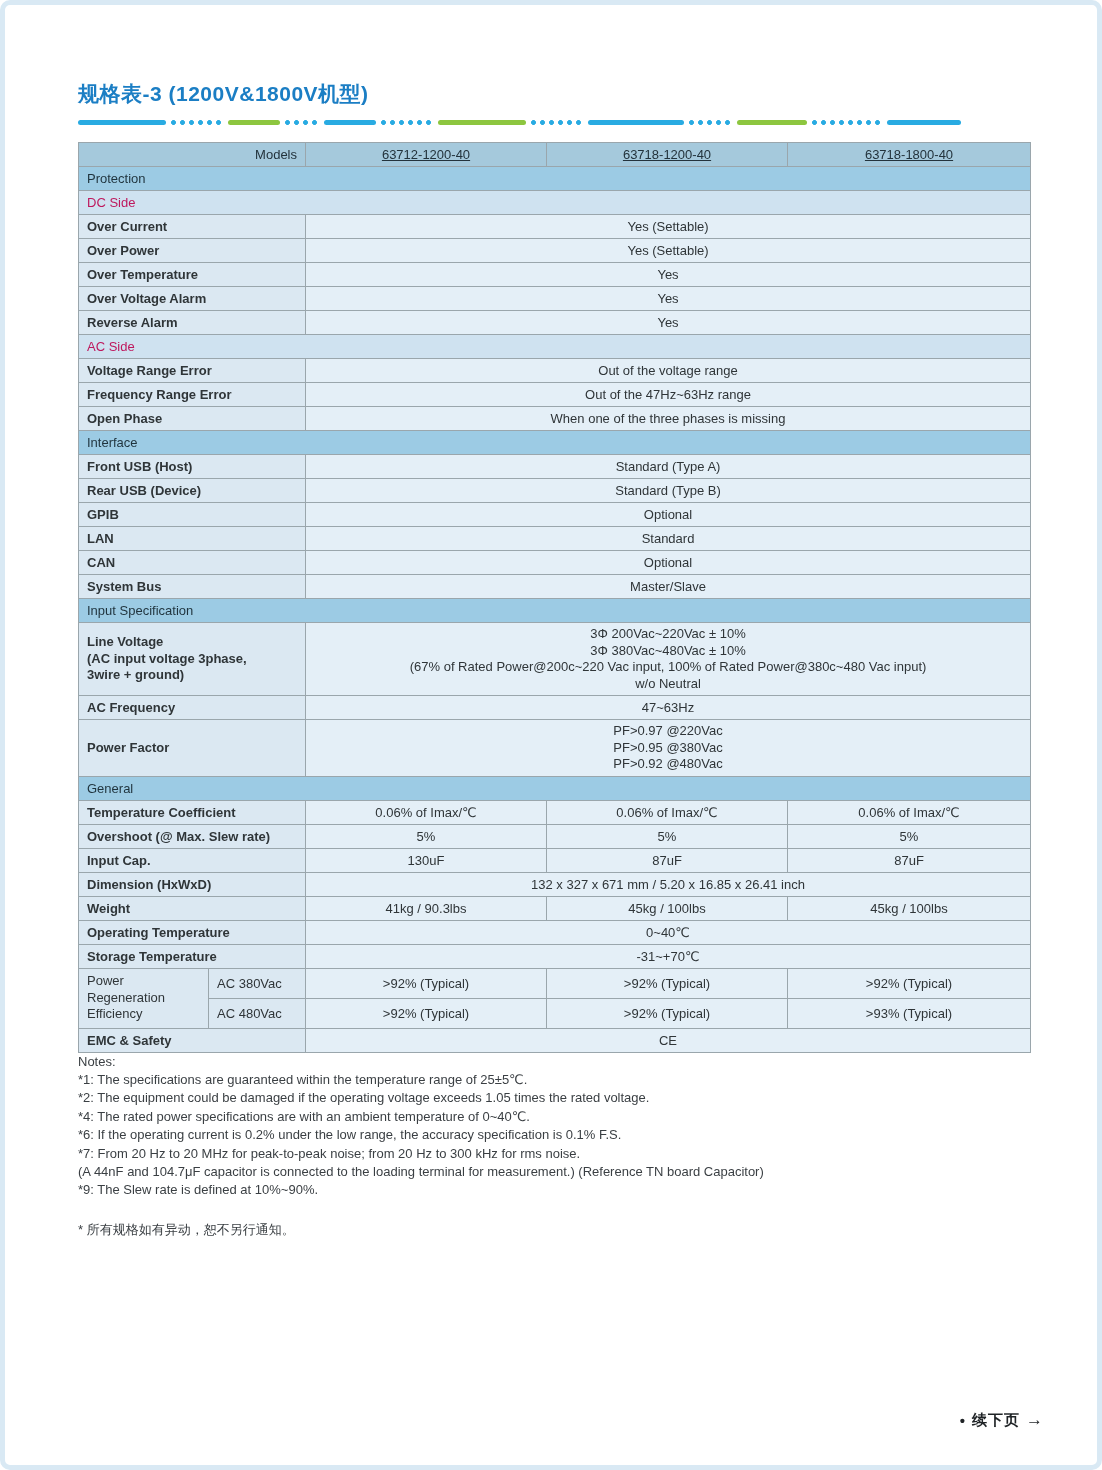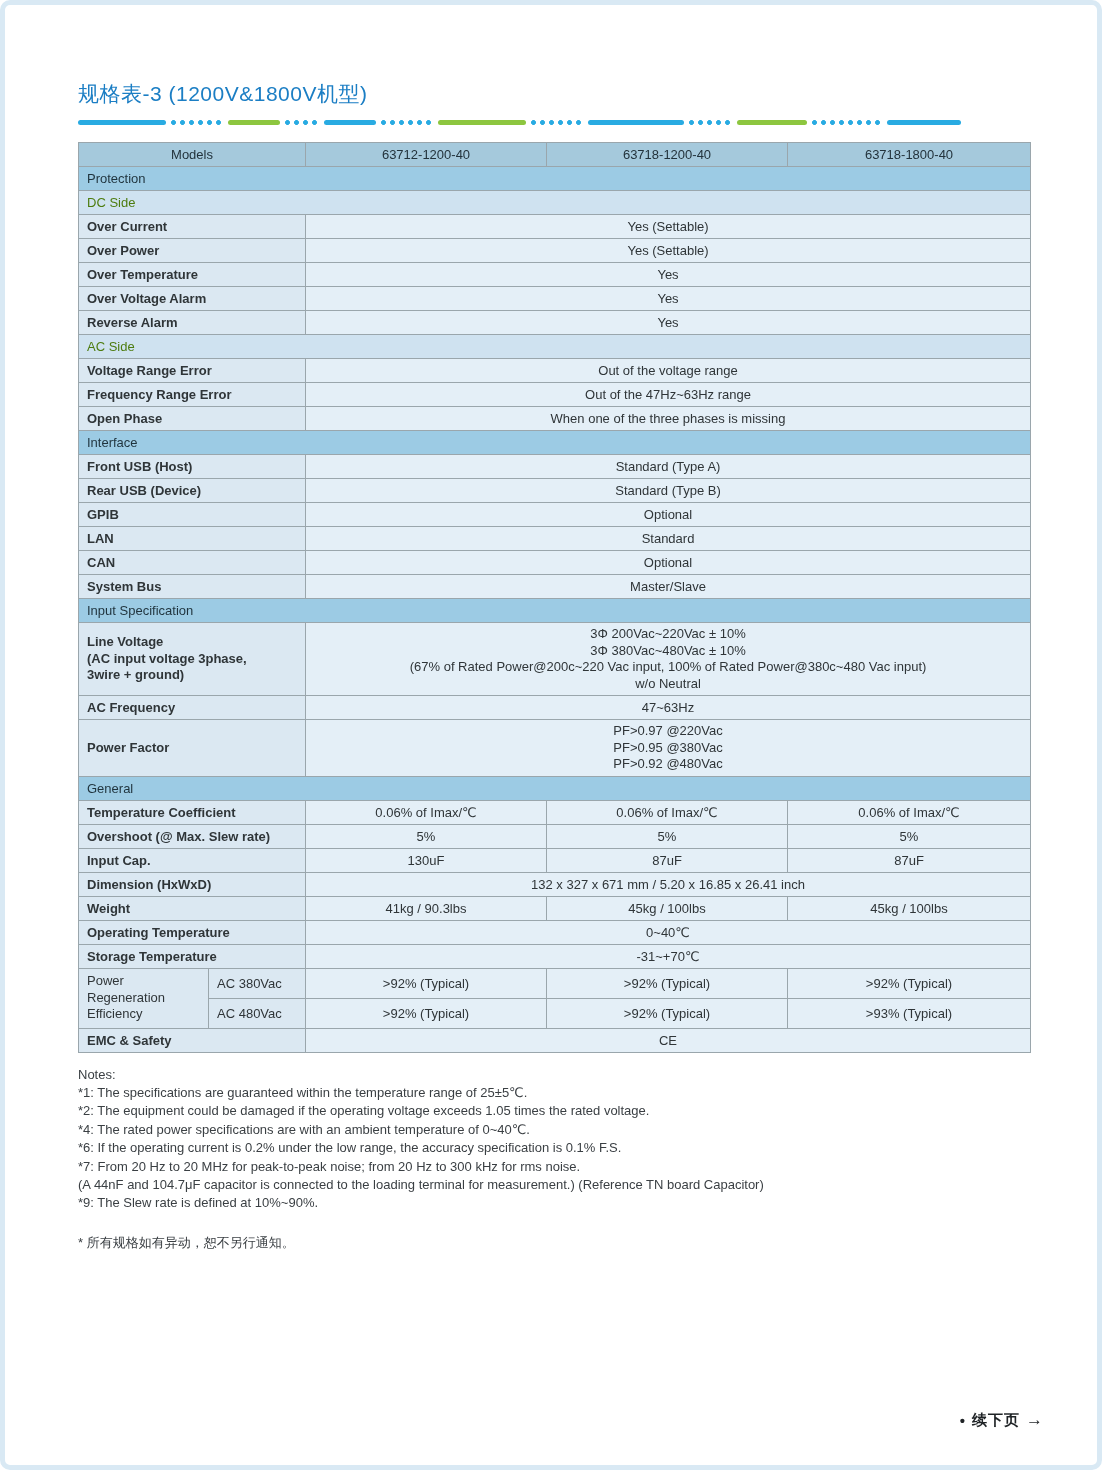--- a/index.html
+++ b/index.html
@@ -10,21 +10,21 @@
     -webkit-font-smoothing:antialiased;
   }
   
   .page-frame{
     position:absolute;inset:0;border:5px solid #d9e9f4;border-radius:10px;
     pointer-events:none;z-index:5;
   }
   .content{padding:80px 72px 0 78px;}
 
   .page-title{
-    margin:0;font-size:21px;font-weight:400;color:#1b7ec4;letter-spacing:.5px;
+    margin:0;font-size:21px;font-weight:700;color:#1b7ec4;letter-spacing:.5px;
   }
 
   
   .sep{margin-top:11px;height:6px;display:flex;align-items:center;gap:5px;width:952px;}
   .sep .dash{height:5px;border-radius:3px;display:inline-block;}
   .sep .blue{background:#29abe2;}
   .sep .green{background:#8dc63f;}
   .sep .dots{height:5px;display:inline-block;
     background-image:radial-gradient(circle at 2.5px 2.5px,#29abe2 2.2px,rgba(0,0,0,0) 2.4px);
     background-size:9px 5px;background-repeat:repeat-x;}
@@ -34,25 +34,25 @@
     border-collapse:collapse;table-layout:fixed;width:952px;margin-top:17px;
   }
   table.spec td{
     border:1.5px solid #9aa6ac;
     font-size:13px;color:#2f3538;
     padding:2px 8px;height:19px;vertical-align:middle;
     overflow:hidden;white-space:nowrap;
   }
   tr.models td{background:#a5c9dc;color:#23333c;}
   tr.sec td{background:#9ccbe4;color:#1f333d;}
-  tr.subsec td{background:#cfe2f0;color:#4d7c0f;margin-left:36px;}
+  tr.subsec td{background:#cfe2f0;color:#be185d;margin-left:36px;}
   tr.row td.lbl{background:#dbe8f2;text-align:left;font-weight:bold;}
   tr.row td.val, tr.models td.val{background:#e4eff7;text-align:center;}
-  tr.models td.lbl{text-align:center;}
-  tr.models td.val{background:#a5c9dc;}
+  tr.models td.lbl{text-align:right;}
+  tr.models td.val{background:#a5c9dc;text-decoration:underline;}
 
   
   td.split130{
     background-image:linear-gradient(to right,
       rgba(0,0,0,0) 129px, rgba(140,156,166,.45) 129px,
       rgba(140,156,166,.45) 130.5px, rgba(0,0,0,0) 130.5px);
   }
   td.m3{
     background-image:linear-gradient(to right,
       rgba(0,0,0,0) calc(33.33% - .7px), rgba(140,156,166,.33) calc(33.33% - .7px),
@@ -60,21 +60,21 @@
       rgba(0,0,0,0) calc(66.66% - .7px), rgba(140,156,166,.33) calc(66.66% - .7px),
       rgba(140,156,166,.33) calc(66.66% + .7px), rgba(0,0,0,0) calc(66.66% + .7px));
   }
   td .ln{display:block;line-height:16.5px;white-space:nowrap;}
   tr.tall td{height:auto;padding-top:3px;padding-bottom:3px;}
   tr.regen td{height:25px;}
   td.grp{background:#dbe8f2;text-align:left;vertical-align:middle;}
   td.sub{background:#dbe8f2;text-align:left;}
 
   
-  .notes{margin-top:13px;width:952px;}
+  .notes{width:952px;}
   .notes p{margin:0;font-size:13px;line-height:18.4px;color:#3a3f43;}
   .cn-note{margin-top:21px;font-size:13px;color:#3a3f43;}
 
   
   .continue{
     position:absolute;right:58px;bottom:40px;
     font-size:15px;color:#1f2326;font-weight:700;letter-spacing:1px;
     display:flex;align-items:center;gap:6px;
   }
   .continue .arrow{font-size:17px;font-weight:700;}

